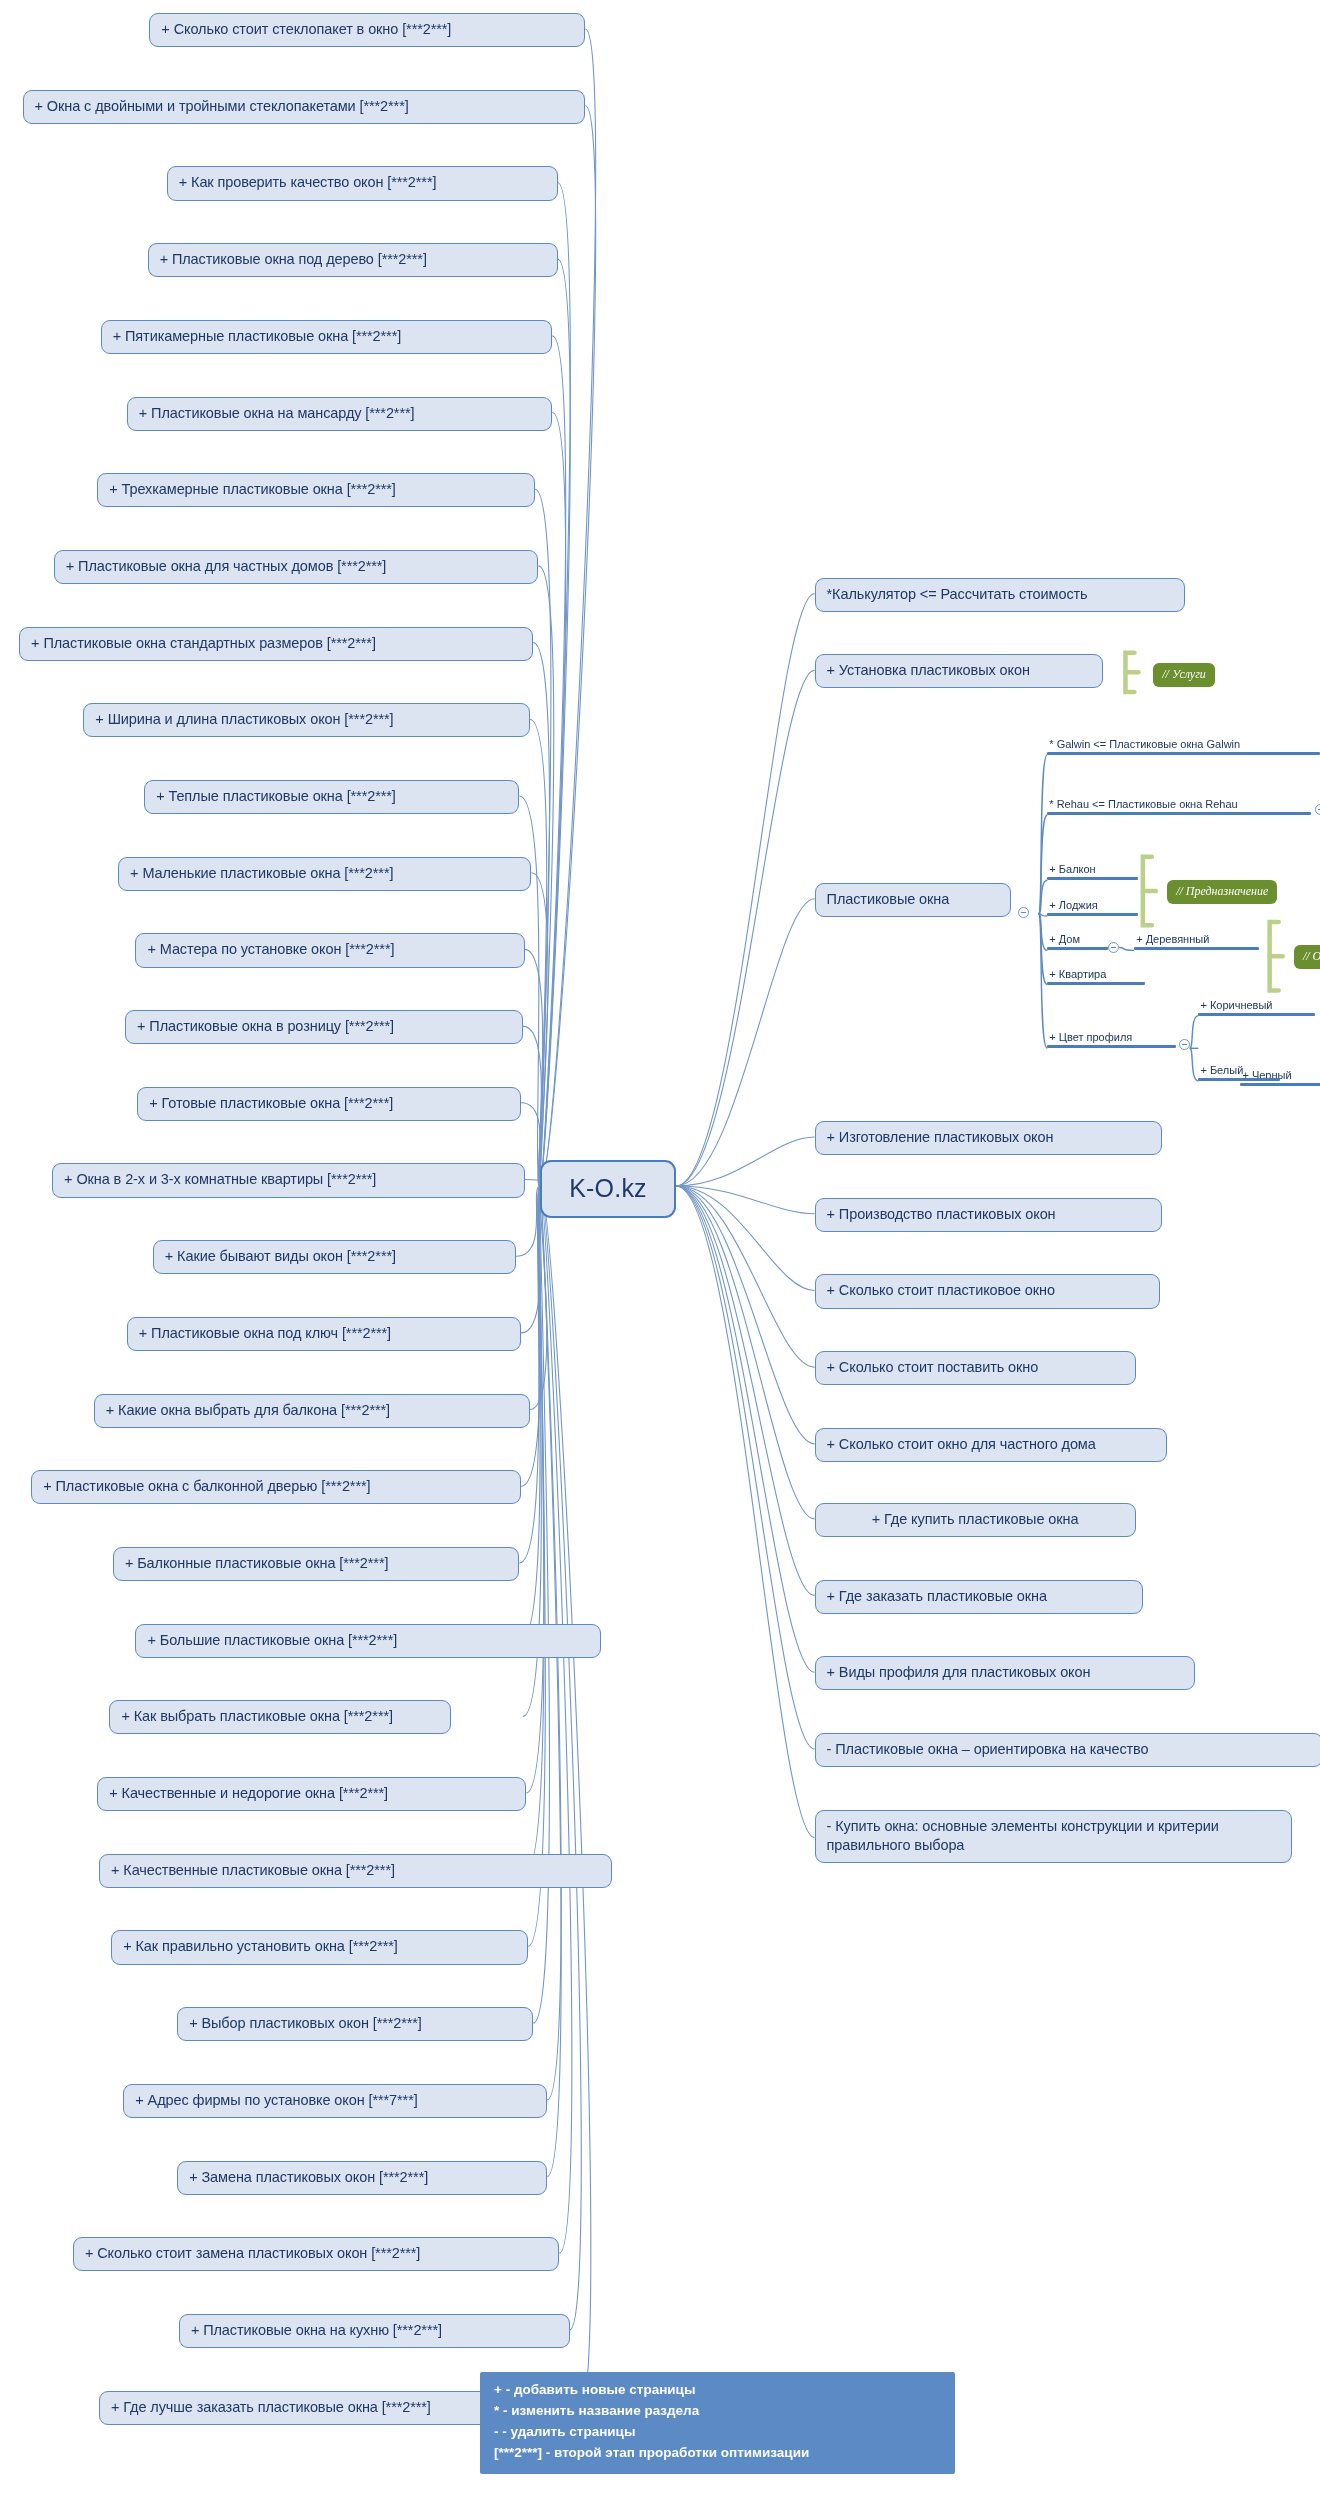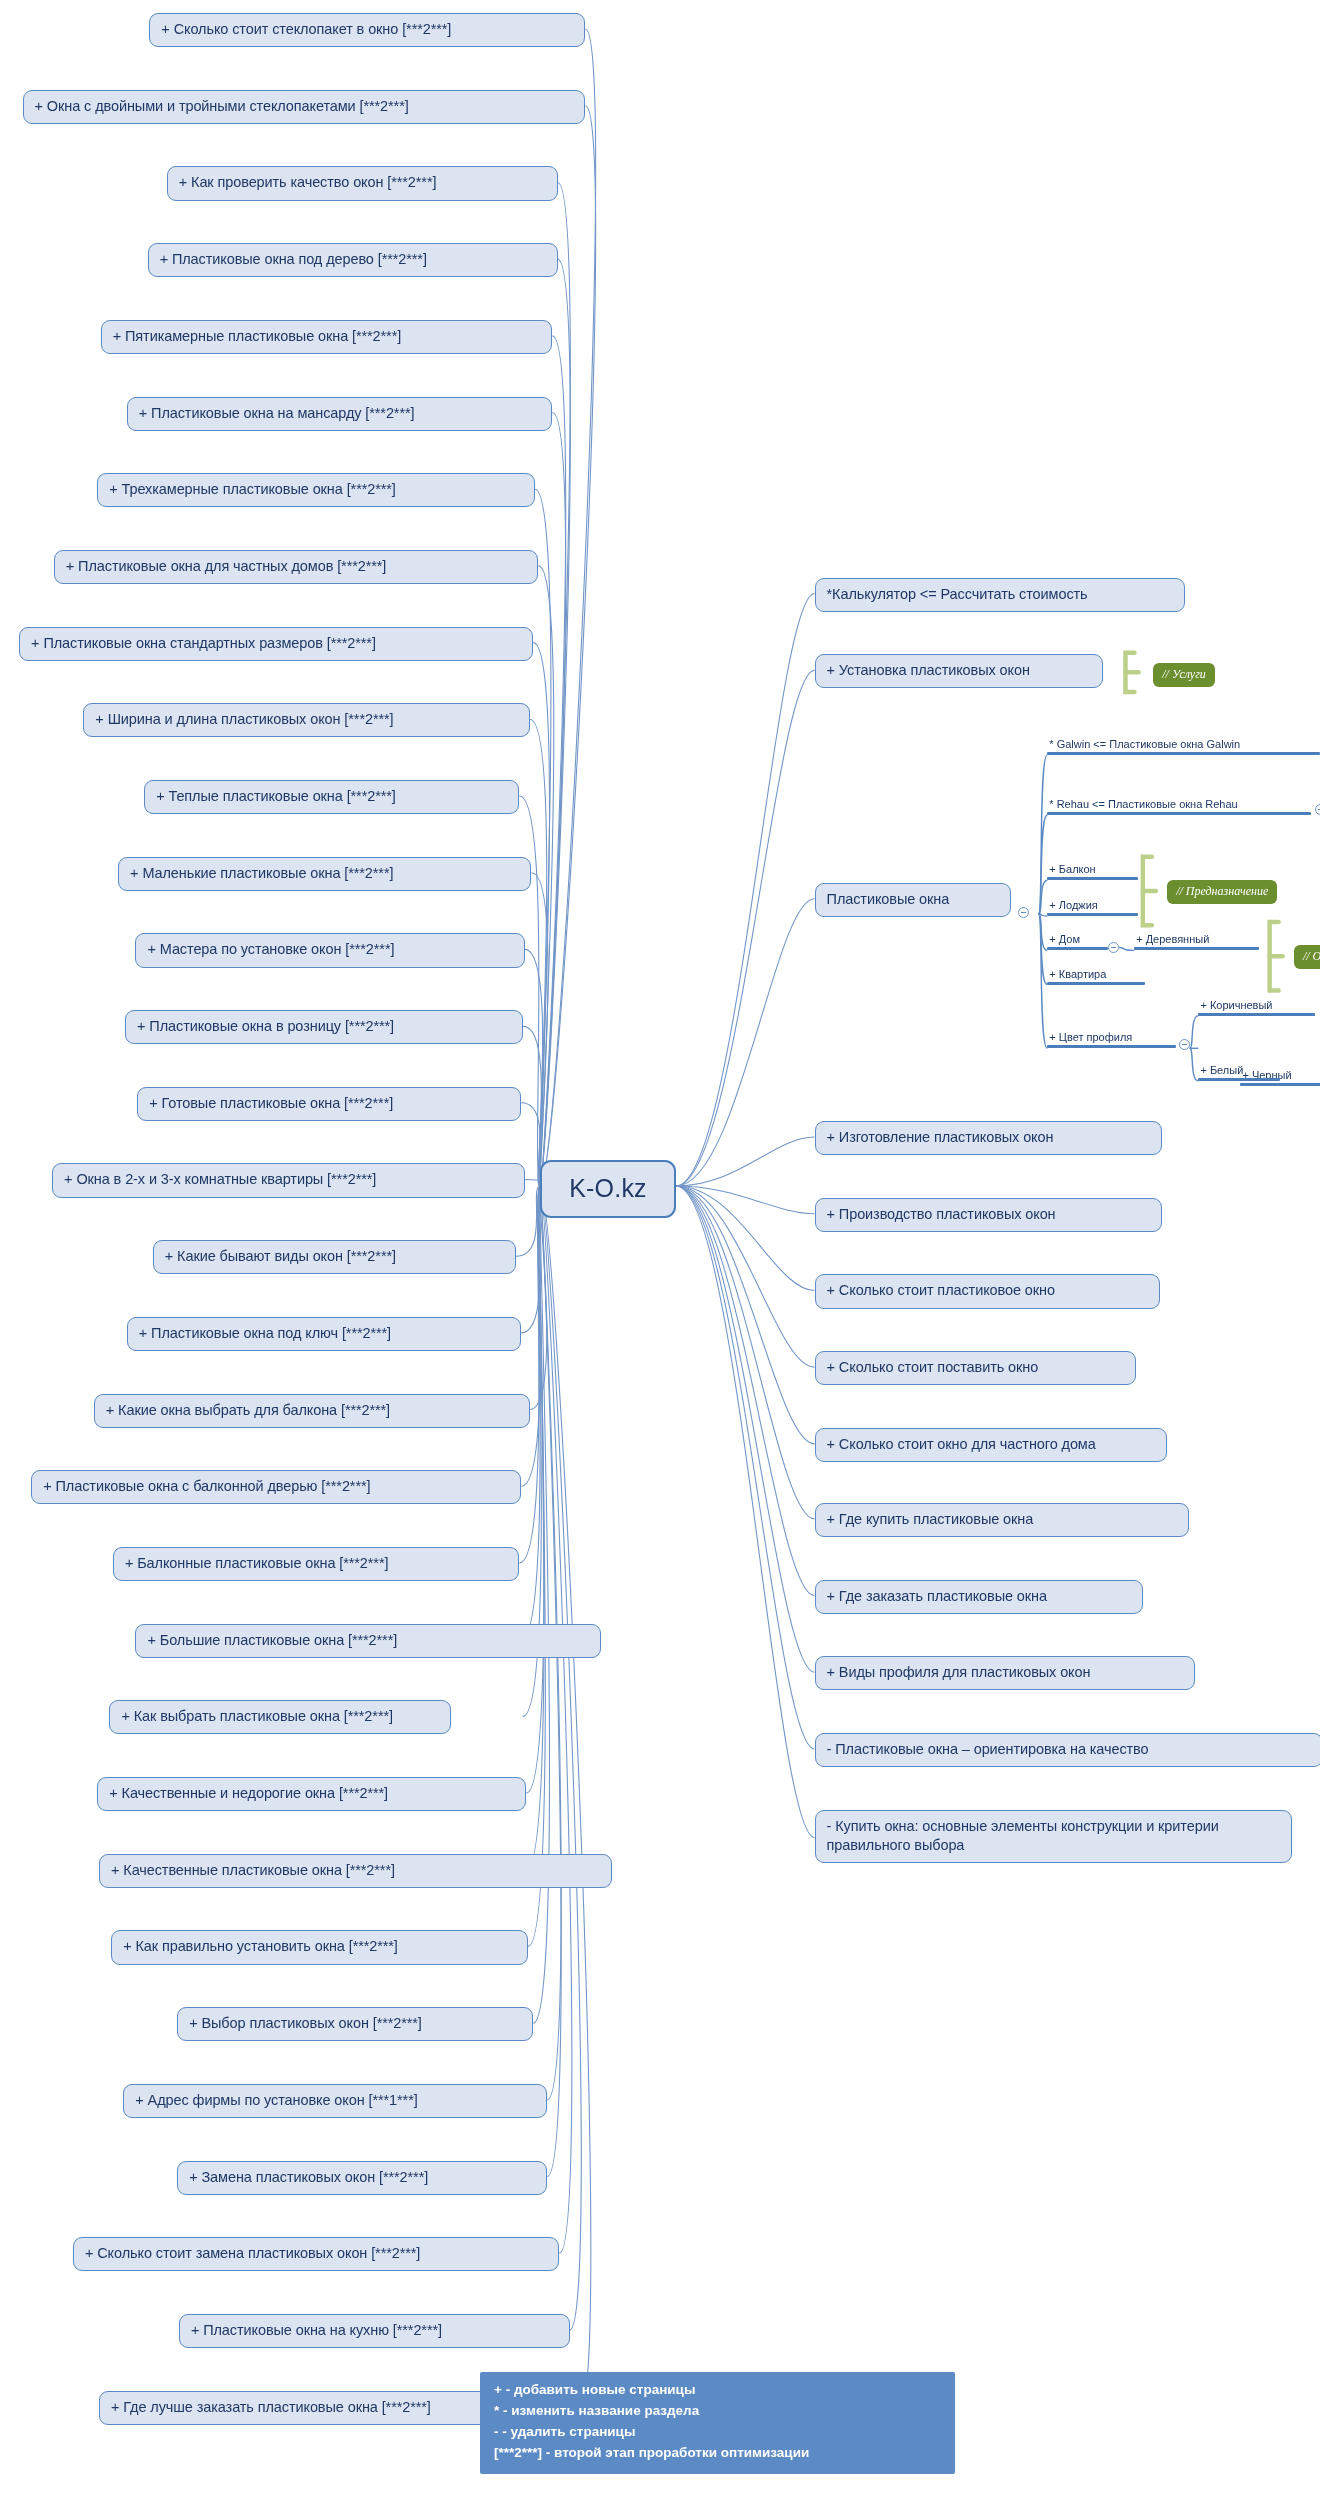--- a/index.html
+++ b/index.html
@@ -221,36 +221,36 @@
       <div class="node" style="left: 126.789px; top: 1316.88px; width: 394.263px;">+ Пластиковые окна под ключ [***2***]</div>
       <div class="node" style="left: 93.7895px; top: 1393.57px; width: 435.947px;">+ Какие окна выбрать для балкона [***2***]</div>
       <div class="node" style="left: 31.2632px; top: 1470.27px; width: 489.789px;">+ Пластиковые окна с балконной дверью [***2***]</div>
       <div class="node" style="left: 112.895px; top: 1546.96px; width: 406.421px;">+ Балконные пластиковые окна [***2***]</div>
       <div class="node" style="left: 135.474px; top: 1623.66px; width: 466px;">+ Большие пластиковые окна [***2***]</div>
       <div class="node" style="left: 109.421px; top: 1700.35px; width: 342px;">+ Как выбрать пластиковые окна [***2***]</div>
       <div class="node" style="left: 97.2632px; top: 1777.05px; width: 429px;">+ Качественные и недорогие окна [***2***]</div>
       <div class="node" style="left: 99px; top: 1853.75px; width: 513px;">+ Качественные пластиковые окна [***2***]</div>
       <div class="node" style="left: 111.158px; top: 1930.44px; width: 416.842px;">+ Как правильно установить окна [***2***]</div>
       <div class="node" style="left: 177.158px; top: 2007.14px; width: 356.053px;">+ Выбор пластиковых окон [***2***]</div>
-      <div class="node" style="left: 123.316px; top: 2083.83px; width: 423.789px;">+ Адрес фирмы по установке окон [***1***]</div>
+      <div class="node" style="left: 123.316px; top: 2083.83px; width: 423.789px;">+ Адрес фирмы по установке окон [***7***]</div>
       <div class="node" style="left: 177.158px; top: 2160.53px; width: 369.947px;">+ Замена пластиковых окон [***2***]</div>
       <div class="node" style="left: 72.9474px; top: 2237.22px; width: 486.316px;">+ Сколько стоит замена пластиковых окон [***2***]</div>
       <div class="node" style="left: 178.895px; top: 2313.92px; width: 390.789px;">+ Пластиковые окна на кухню [***2***]</div>
       <div class="node" style="left: 99px; top: 2390.61px; width: 481.105px;">+ Где лучше заказать пластиковые окна [***2***]</div>
     </div>
   <div id="right-nodes">
       <div class="node" style="left: 814.579px; top: 577.664px; width: 369.947px;">*Калькулятор &lt;= Рассчитать стоимость</div>
       <div class="node" style="left: 814.579px; top: 654.359px; width: 288.316px;">+ Установка пластиковых окон</div>
       <div class="node" style="left: 814.579px; top: 882.814px; width: 196.263px;">Пластиковые окна</div>
       <div class="node" style="left: 814.579px; top: 1121.06px; width: 347.368px;">+ Изготовление пластиковых окон</div>
       <div class="node" style="left: 814.579px; top: 1197.75px; width: 347.368px;">+ Производство пластиковых окон</div>
       <div class="node" style="left: 814.579px; top: 1274.45px; width: 345.632px;">+ Сколько стоит пластиковое окно</div>
       <div class="node" style="left: 814.579px; top: 1351.15px; width: 321.316px;">+ Сколько стоит поставить окно</div>
       <div class="node" style="left: 814.579px; top: 1427.84px; width: 352px;">+ Сколько стоит окно для частного дома</div>
-      <div class="node" style="left: 814.579px; top: 1502.9px; width: 374px;">+ Где купить пластиковые окна</div>
+      <div class="node" style="left: 814.579px; top: 1502.9px; width: 321px; text-align: center;">+ Где купить пластиковые окна</div>
       <div class="node" style="left: 814.579px; top: 1579.6px; width: 328.263px;">+ Где заказать пластиковые окна</div>
       <div class="node" style="left: 814.579px; top: 1656.3px; width: 380.368px;">+ Виды профиля для пластиковых окон</div>
       <div class="node" style="left: 814.579px; top: 1732.99px; width: 508.895px;">- Пластиковые окна – ориентировка на качество</div>
       <div class="node wrap" style="left: 814.579px; top: 1809.69px; width: 477.632px;">- Купить окна: основные элементы конструкции и критерии правильного выбора</div>
     </div>
   <div id="sub-leaves">
       <div class="leaf" style="left: 1047.32px; top: 737.582px; width: 272.684px;">
         <span class="txt">* Galwin &lt;= Пластиковые окна Galwin</span>
         <span class="ul"></span>
       </div>

